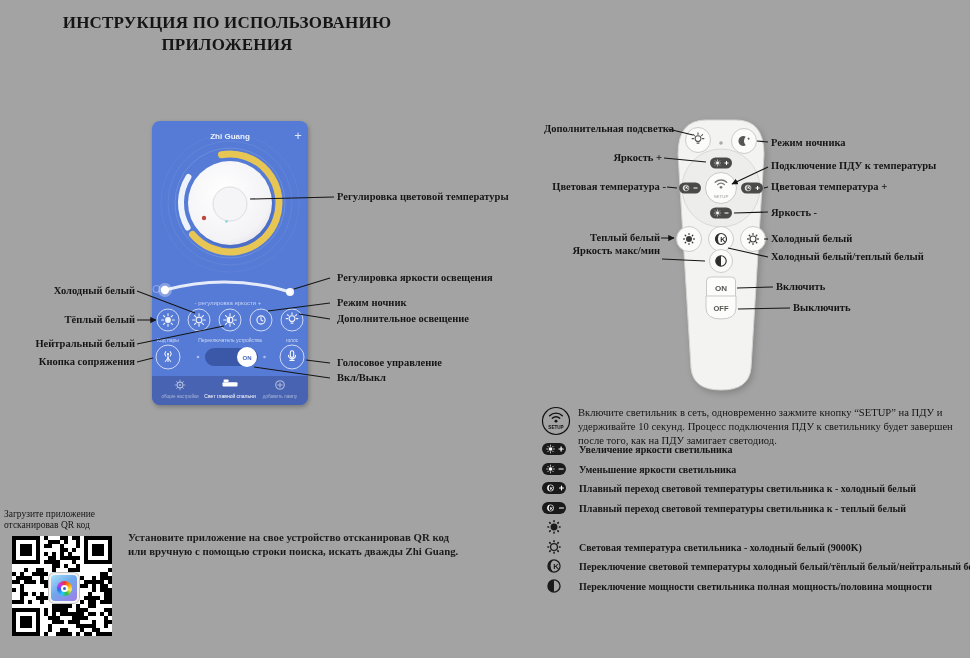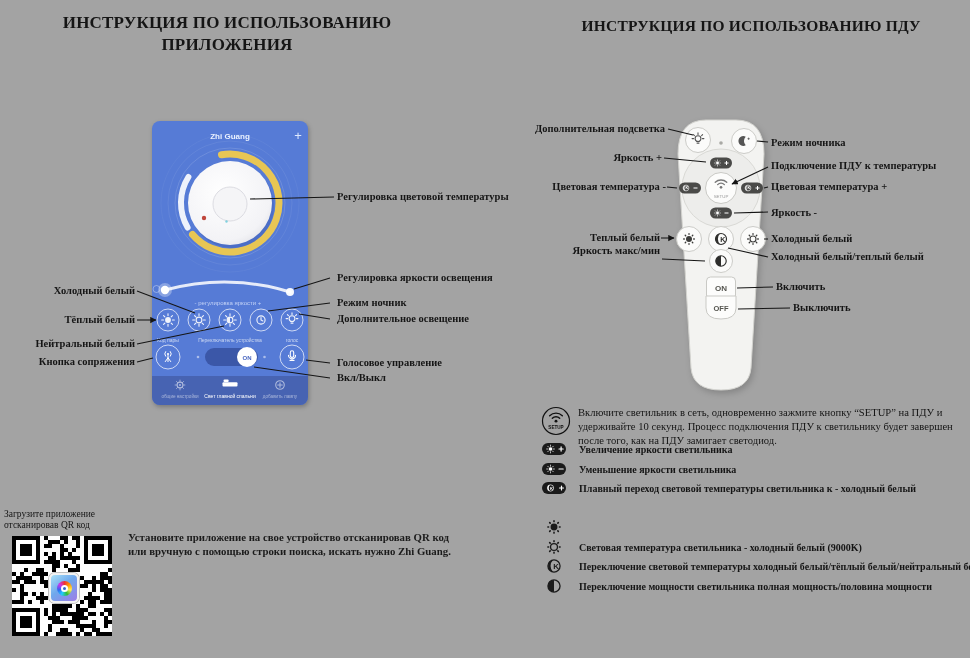--- a/index.html
+++ b/index.html
@@ -128,21 +128,20 @@
   <g id="plusci" fill="none" stroke="currentColor" stroke-width="1.1" stroke-linecap="round">
         <circle r="4.3"></circle>
         <path d="M-2.3,0 H2.3 M0,-2.3 V2.3"></path>
       </g>
 </defs>
 </svg>
 
 <div class="page">
 
   <div class="title" id="title-left">ИНСТРУКЦИЯ ПО ИСПОЛЬЗОВАНИЮ ПРИЛОЖЕНИЯ</div>
-  <div class="title" id="title-right">ИНСТРУКЦИЯ ПО ИСПОЛЬЗОВАНИЮ ПДУ</div>
 
   <svg class="phone" width="156" height="284" viewBox="0 0 156 284">
     <defs>
       <clipPath id="phoneclip">
           <rect width="156" height="284" rx="8"></rect>
         </clipPath>
       <radialGradient id="dialg" cx="42%" cy="38%" r="78%">
         <stop offset="0" stop-color="#ffffff"></stop>
           <stop offset="0.72" stop-color="#f3f3f6"></stop>
           <stop offset="1" stop-color="#d9d9e0"></stop>
@@ -455,21 +454,21 @@
       <rect x="2" y="20" width="3" height="3" fill="#000"></rect>
     </svg>
   <div class="qricon">
       <span class="swirl">
         <span class="core">
           <span class="dot"></span>
         </span>
       </span>
     </div>
 
-  <div class="para" id="para1" style="left:128px;top:531px;width:336px">Установите приложение на свое устройство отсканировав QR код или вручную с помощью строки поиска, искать нужно Zhi Guang.</div>
+  <div class="para" id="para1" style="left:128px;top:531px;width:336px">Установите приложение на свое устройство отсканировав QR код или вручную с помощью строки поиска, искать дважды Zhi Guang.</div>
 
   <svg class="remote" width="130" height="290" viewBox="0 0 130 290">
     <path d="M18,42 Q18,8 46,8 L76,8 Q104,8 104,42 L91,256 Q89,278 61,278 Q33,278 31,256 Z" fill="#f3f3f1" stroke="#d3d3cf"></path>
     <g>
       <circle cx="38" cy="28" r="12.5" fill="#fbfbfa" stroke="#ccccc8"></circle>
       <g transform="translate(38,28)" color="#555">
           <use href="#bulbi"></use>
         </g>
     </g>
     <circle cx="61" cy="31" r="1.8" fill="#a9a9a5"></circle>
@@ -544,21 +543,21 @@
     <g>
       <rect x="46.5" y="165" width="29" height="22" rx="4" fill="#fcfcfb" stroke="#c9c9c5"></rect>
       <text x="61" y="179" text-anchor="middle" font-size="8" font-weight="bold" fill="#55554f">ON</text>
     </g>
     <g>
       <path d="M46,184 H76 V196 Q76,207 61,207 Q46,207 46,196 Z" fill="#fcfcfb" stroke="#c9c9c5"></path>
       <text x="61" y="198.5" text-anchor="middle" font-size="7.5" font-weight="bold" fill="#55554f">OFF</text>
     </g>
   </svg>
 
-  <div class="callout ra" style="right:305px;top:122px">Дополнительная подсветка</div>
+  <div class="callout ra" style="right:296px;top:122px">Дополнительная подсветка</div>
   <div class="callout ra" style="right:308px;top:151px">Яркость +</div>
   <div class="callout ra" style="right:304px;top:180px">Цветовая температура -</div>
   <div class="callout ra" style="right:310px;top:231px">Теплый белый</div>
   <div class="callout ra" style="right:310px;top:244px">Яркость макс/мин</div>
   <div class="callout" style="left:771px;top:136px">Режим ночника</div>
   <div class="callout" style="left:771px;top:159px">Подключение ПДУ к температуры</div>
   <div class="callout" style="left:771px;top:180px">Цветовая температура +</div>
   <div class="callout" style="left:771px;top:206px">Яркость -</div>
   <div class="callout" style="left:771px;top:232px">Холодный белый</div>
   <div class="callout" style="left:771px;top:250px">Холодный белый/теплый белый</div>
@@ -595,20 +594,32 @@
     <span class="licon">
       <svg width="26" height="14" viewBox="-13 -7 26 14">
           <rect x="-12" y="-6" width="24" height="12" rx="6" fill="#1a1a1a"></rect>
           <g transform="translate(-3.5,0) scale(0.55)" color="#fff">
             <use href="#kshape"></use>
           </g>
           <path d="M5.5,0 h4 M7.5,-2 v4" stroke="#fff" stroke-width="1.2" stroke-linecap="round"></path>
         </svg>
       </span>
     <span class="ltext">Плавный переход световой температуры светильника к - холодный белый</span>
+  </div>
+  <div class="lrow" style="top:498px">
+    <span class="licon">
+      <svg width="26" height="14" viewBox="-13 -7 26 14">
+          <rect x="-12" y="-6" width="24" height="12" rx="6" fill="#1a1a1a"></rect>
+          <g transform="translate(-3.5,0) scale(0.55)" color="#fff">
+            <use href="#kshape"></use>
+          </g>
+          <path d="M5.5,0 h4" stroke="#fff" stroke-width="1.2" stroke-linecap="round"></path>
+        </svg>
+      </span>
+    <span class="ltext">Плавный переход световой температуры светильника к - теплый белый</span>
   </div>
   <div class="lrow" style="top:517px">
     <span class="licon">
       <svg width="16" height="16" viewBox="-8 -8 16 16">
           <g color="#1a1a1a" transform="scale(1.15)">
             <use href="#sundotfill"></use>
           </g>
         </svg>
       </span>
   </div>

